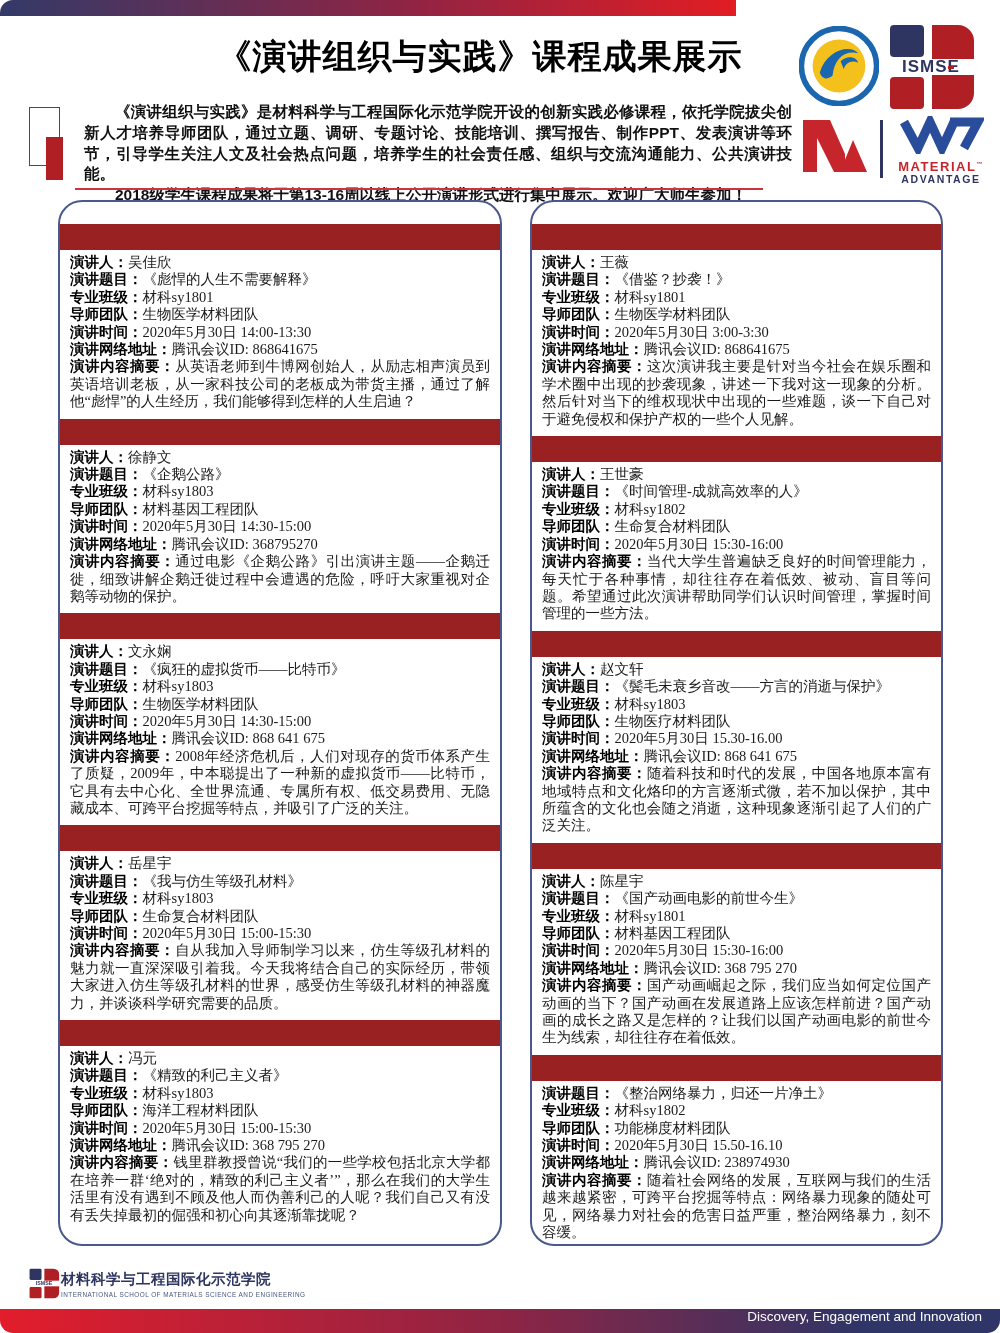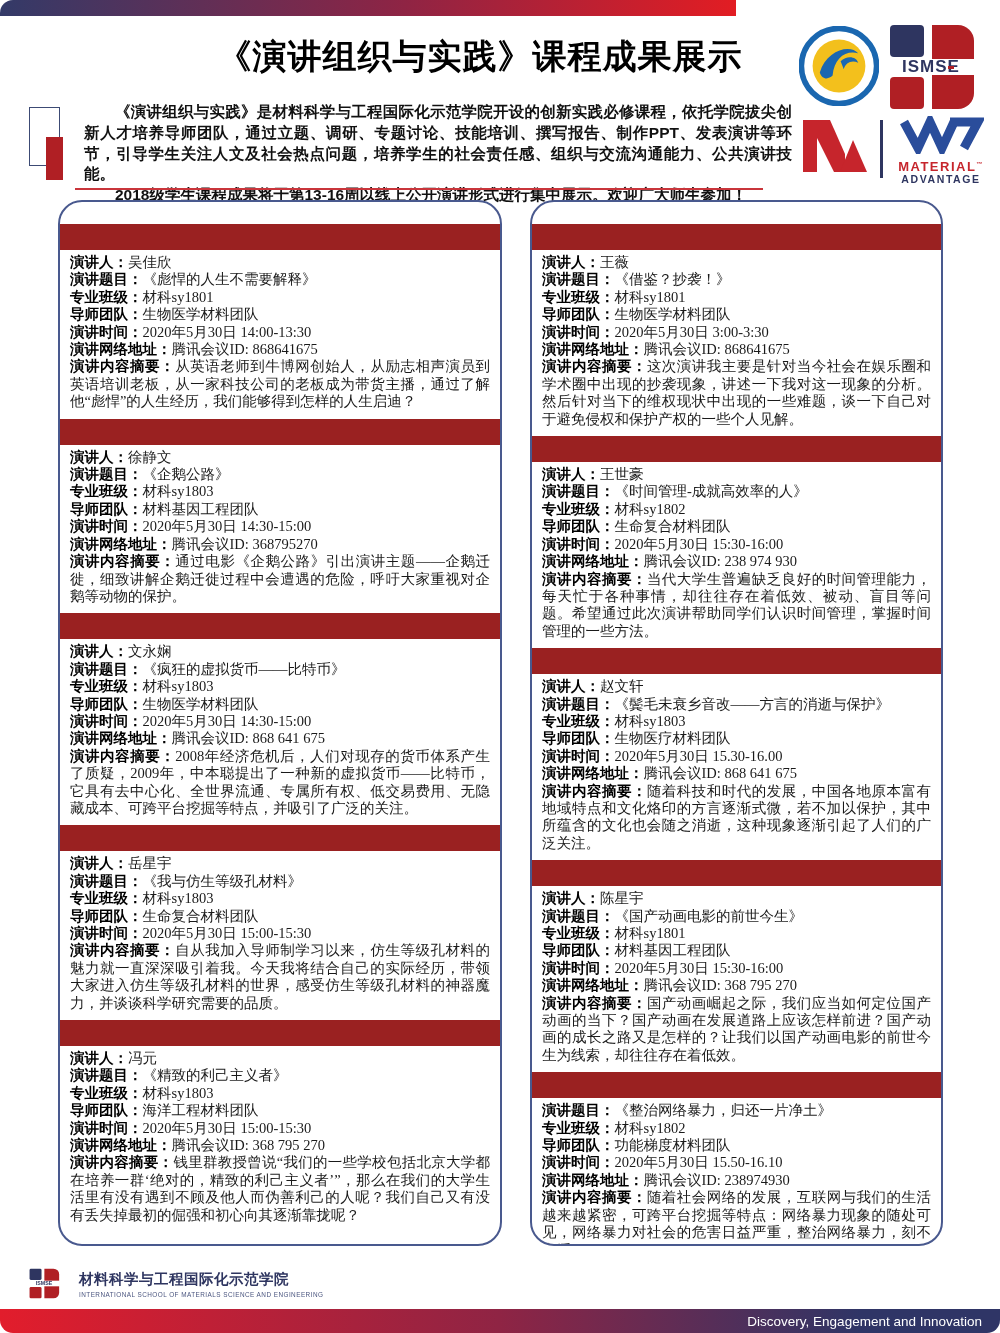--- a/index.html
+++ b/index.html
@@ -39,26 +39,26 @@
     border: 2px solid #49598e; border-radius: 24px; overflow: hidden; background: #fff; padding-top: 22px; }
   .column.left { left: 42px; margin-left: 16px; }
   .column.right { left: 530px; width: 413px; }
   .card-bar { height: 26px; background: #9a2121; }
   .card-body { padding: 4px 10px 8px 10px; }
   .field { font-size: 14.5px; line-height: 17.4px; color: #1a1a1a;
     font-family: "Liberation Serif", serif; text-align: justify; }
   .field .label { font-family: "Liberation Sans", sans-serif; font-weight: bold; color: #000; }
 
   
-  .footer-school { position: absolute; left: 28px; top: 1268px; display: flex; align-items: center; gap: 19px; }
+  .footer-school { position: absolute; left: 28px; top: 1268px; display: flex; align-items: center; gap: 1px; }
   .school-cn { font-size: 14.5px; font-weight: bold; color: #2e3560; letter-spacing: 0.5px; }
   .school-en { font-size: 6.4px; color: #4a557f; letter-spacing: 0.45px; margin-top: 2px; }
   .bottom-bar { position: absolute; left: 0; bottom: 0; width: 1000px; height: 24px;
     background: linear-gradient(90deg, #e21d2c 0%, #8f2444 50%, #2f3566 86%);
-    display: flex; align-items: center; justify-content: flex-end; padding-right: 18px; }
+    display: flex; justify-content: flex-end; padding-right: 18px; }
   .bottom-slogan { color: #fff; font-size: 13.5px; }
 </style>
 </head>
 <body>
 
 <div class="poster">
 
   <div class="top-bar"></div>
 
   <div class="deco-outline"></div>
@@ -192,21 +192,20 @@
   </div>
 
   <div class="card">
     <div class="card-bar"></div>
     <div class="card-body">
       <p class="field"><span class="label">演讲人：</span><span>王世豪</span></p>
       <p class="field"><span class="label">演讲题目：</span><span>《时间管理-成就高效率的人》</span></p>
       <p class="field"><span class="label">专业班级：</span><span>材科sy1802</span></p>
       <p class="field"><span class="label">导师团队：</span><span>生命复合材料团队</span></p>
       <p class="field"><span class="label">演讲时间：</span><span>2020年5月30日 15:30-16:00</span></p>
-      <p class="field"><span class="label">演讲网络地址：</span><span>腾讯会议ID: 238 974 930</span></p>
       <p class="field"><span class="label">演讲内容摘要：</span><span>当代大学生普遍缺乏良好的时间管理能力，每天忙于各种事情，却往往存在着低效、被动、盲目等问题。希望通过此次演讲帮助同学们认识时间管理，掌握时间管理的一些方法。</span></p>
     </div>
   </div>
 
   <div class="card">
     <div class="card-bar"></div>
     <div class="card-body">
       <p class="field"><span class="label">演讲人：</span><span>赵文轩</span></p>
       <p class="field"><span class="label">演讲题目：</span><span>《鬓毛未衰乡音改——方言的消逝与保护》</span></p>
       <p class="field"><span class="label">专业班级：</span><span>材科sy1803</span></p>

